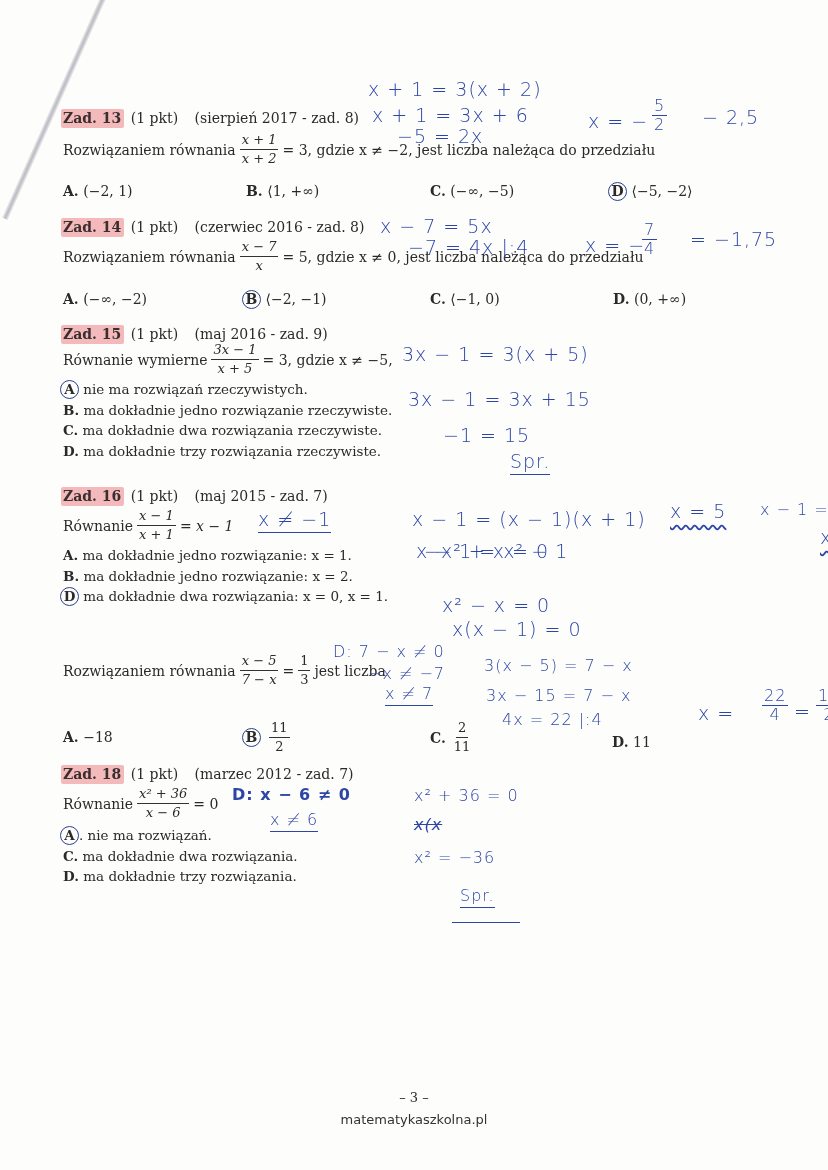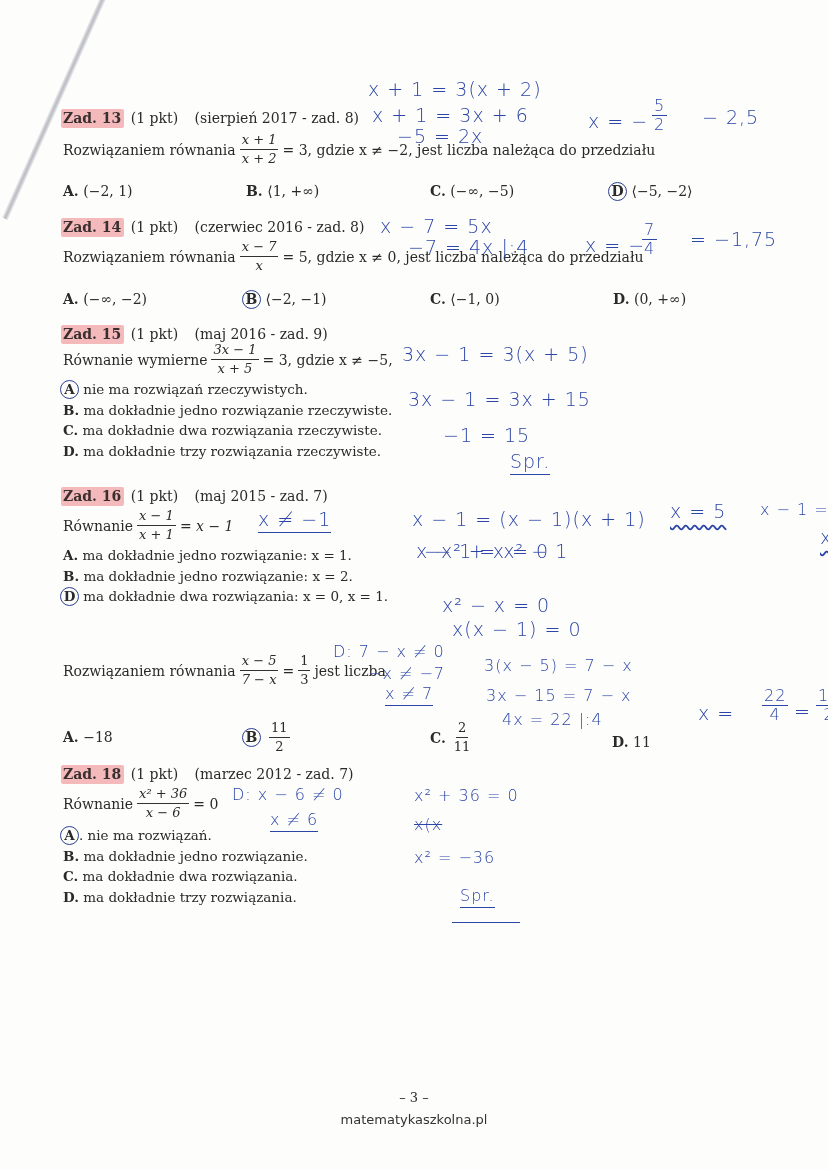--- a/index.html
+++ b/index.html
@@ -225,27 +225,26 @@
   <div class="t-body" style="margin-top:4px;">
     <span>Równanie</span>
     <span class="frac">
       <span class="num">x² + 36</span>
       <span class="den">x − 6</span>
     </span>
     <span>= 0</span>
   </div>
   <div class="opts-list" style="margin-top:4px;">
     <div><span class="circled">A</span><span>. nie ma rozwiązań.</span></div>
-    <div><span class="opt-letter">B.</span> <span>ma dokładnie jedno rozwiązanie.</span></div>
     <div><span class="opt-letter">C.</span> <span>ma dokładnie dwa rozwiązania.</span></div>
     <div><span class="opt-letter">D.</span> <span>ma dokładnie trzy rozwiązania.</span></div>
   </div>
 </div>
-<div class="hw small" style="top:785px; left:232px;">D: x − 6 ≠ 0</div>
+<div class="hw small" style="top:785px; left:232px;font-weight:bold;">D: x − 6 ≠ 0</div>
 <div class="hw small" style="top:810px; left:270px;"><span class="ul">x ≠ 6</span></div>
 <div class="hw small" style="top:786px; left:414px;">x² + 36 = 0</div>
-<div class="hw small" style="top:815px; left:414px; text-decoration: line-through;">x(x</div>
+<div class="hw small" style="top:815px; left:414px; text-decoration: line-through; font-style: italic;">x(x</div>
 <div class="hw small" style="top:848px; left:414px;">x² = −36</div>
 <div class="hw small" style="top:886px; left:460px;"><span class="ul">Spr.</span></div>
 <div style="position:absolute; top:922px; left:452px; width:68px; height:0; border-top:1.5px solid #2c45a6;"></div>
 
 <div class="footer-page">– 3 –</div>
 <div class="footer-site">matematykaszkolna.pl</div>
 
 </body></html>

